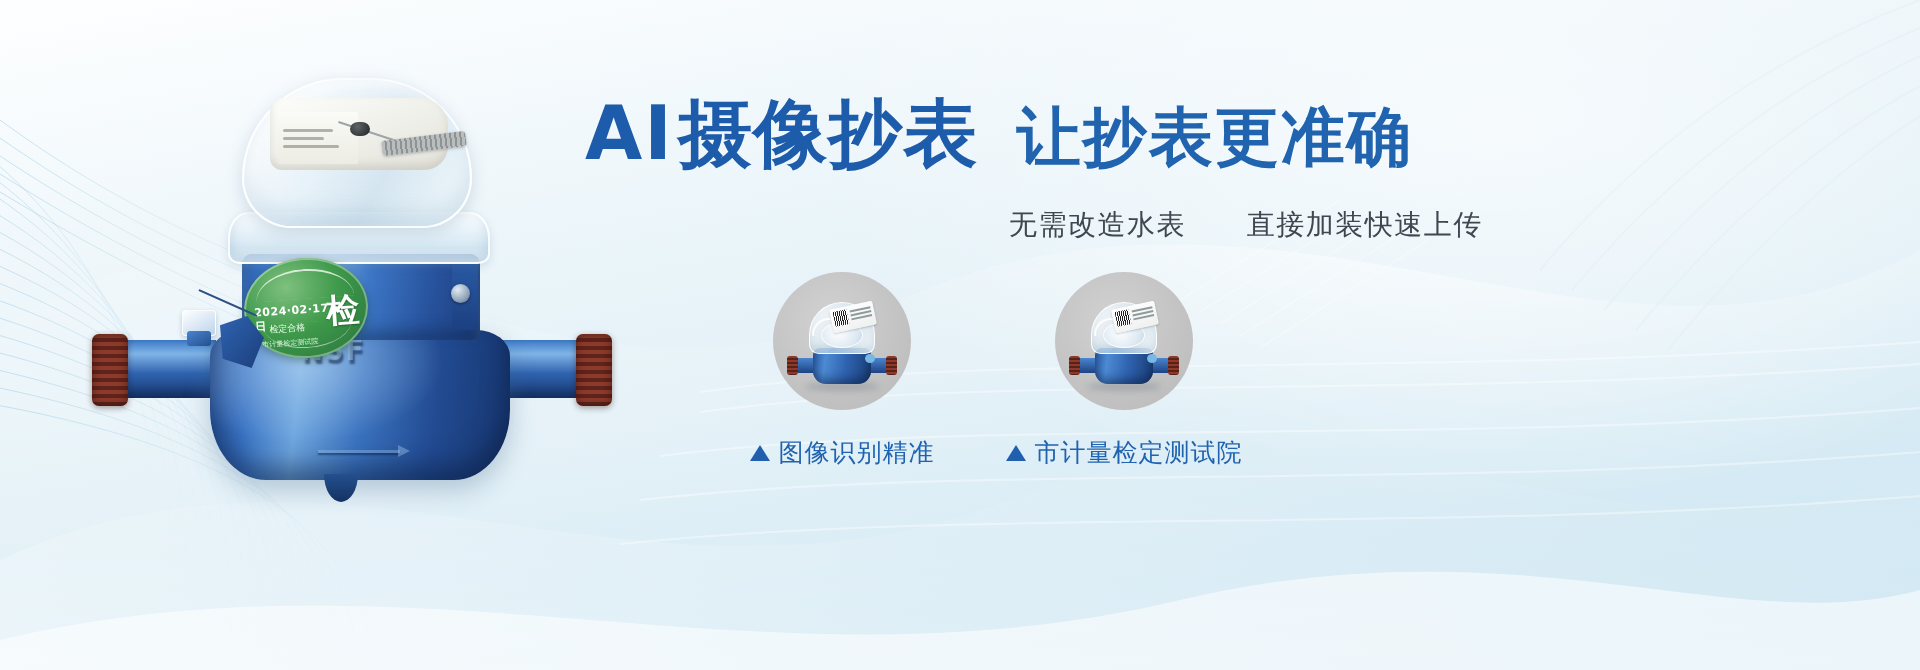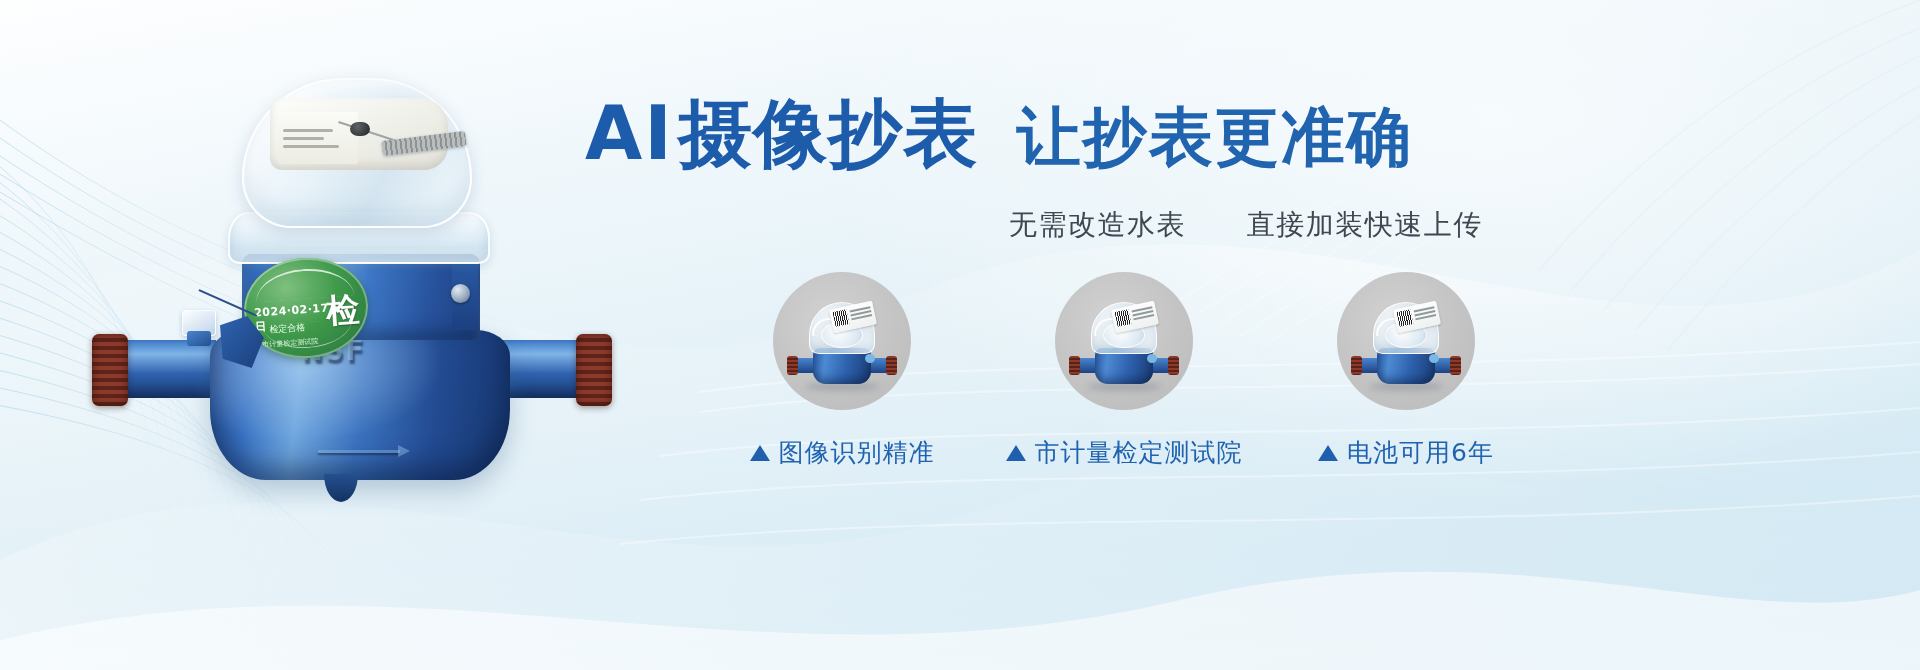--- a/index.html
+++ b/index.html
@@ -528,39 +528,15 @@
               <i></i>
             </span>
         </div>
       </div>
       <div class="caption">
         <span class="tri"></span>
         <span>市计量检定测试院</span>
       </div>
     </div>
 
-    <div class="feature">
-      <div class="thumb">
-        <div class="mini">
-          <span class="m-shadow"></span>
-          <span class="m-pipe l"></span>
-            <span class="m-pipe r"></span>
-          <span class="m-thr l"></span>
-            <span class="m-thr r"></span>
-          <span class="m-body"></span>
-          <span class="m-knob"></span>
-          <span class="m-dome"></span>
-          <span class="m-dial"></span>
-          <span class="m-whisk"></span>
-          <span class="m-tag">
-              <b></b>
-              <i></i>
-            </span>
-        </div>
-      </div>
-      <div class="caption">
-        <span class="tri"></span>
-        <span>电池可用6年</span>
-      </div>
-    </div>
 
   </div>
 </div>
 
 </body></html>

